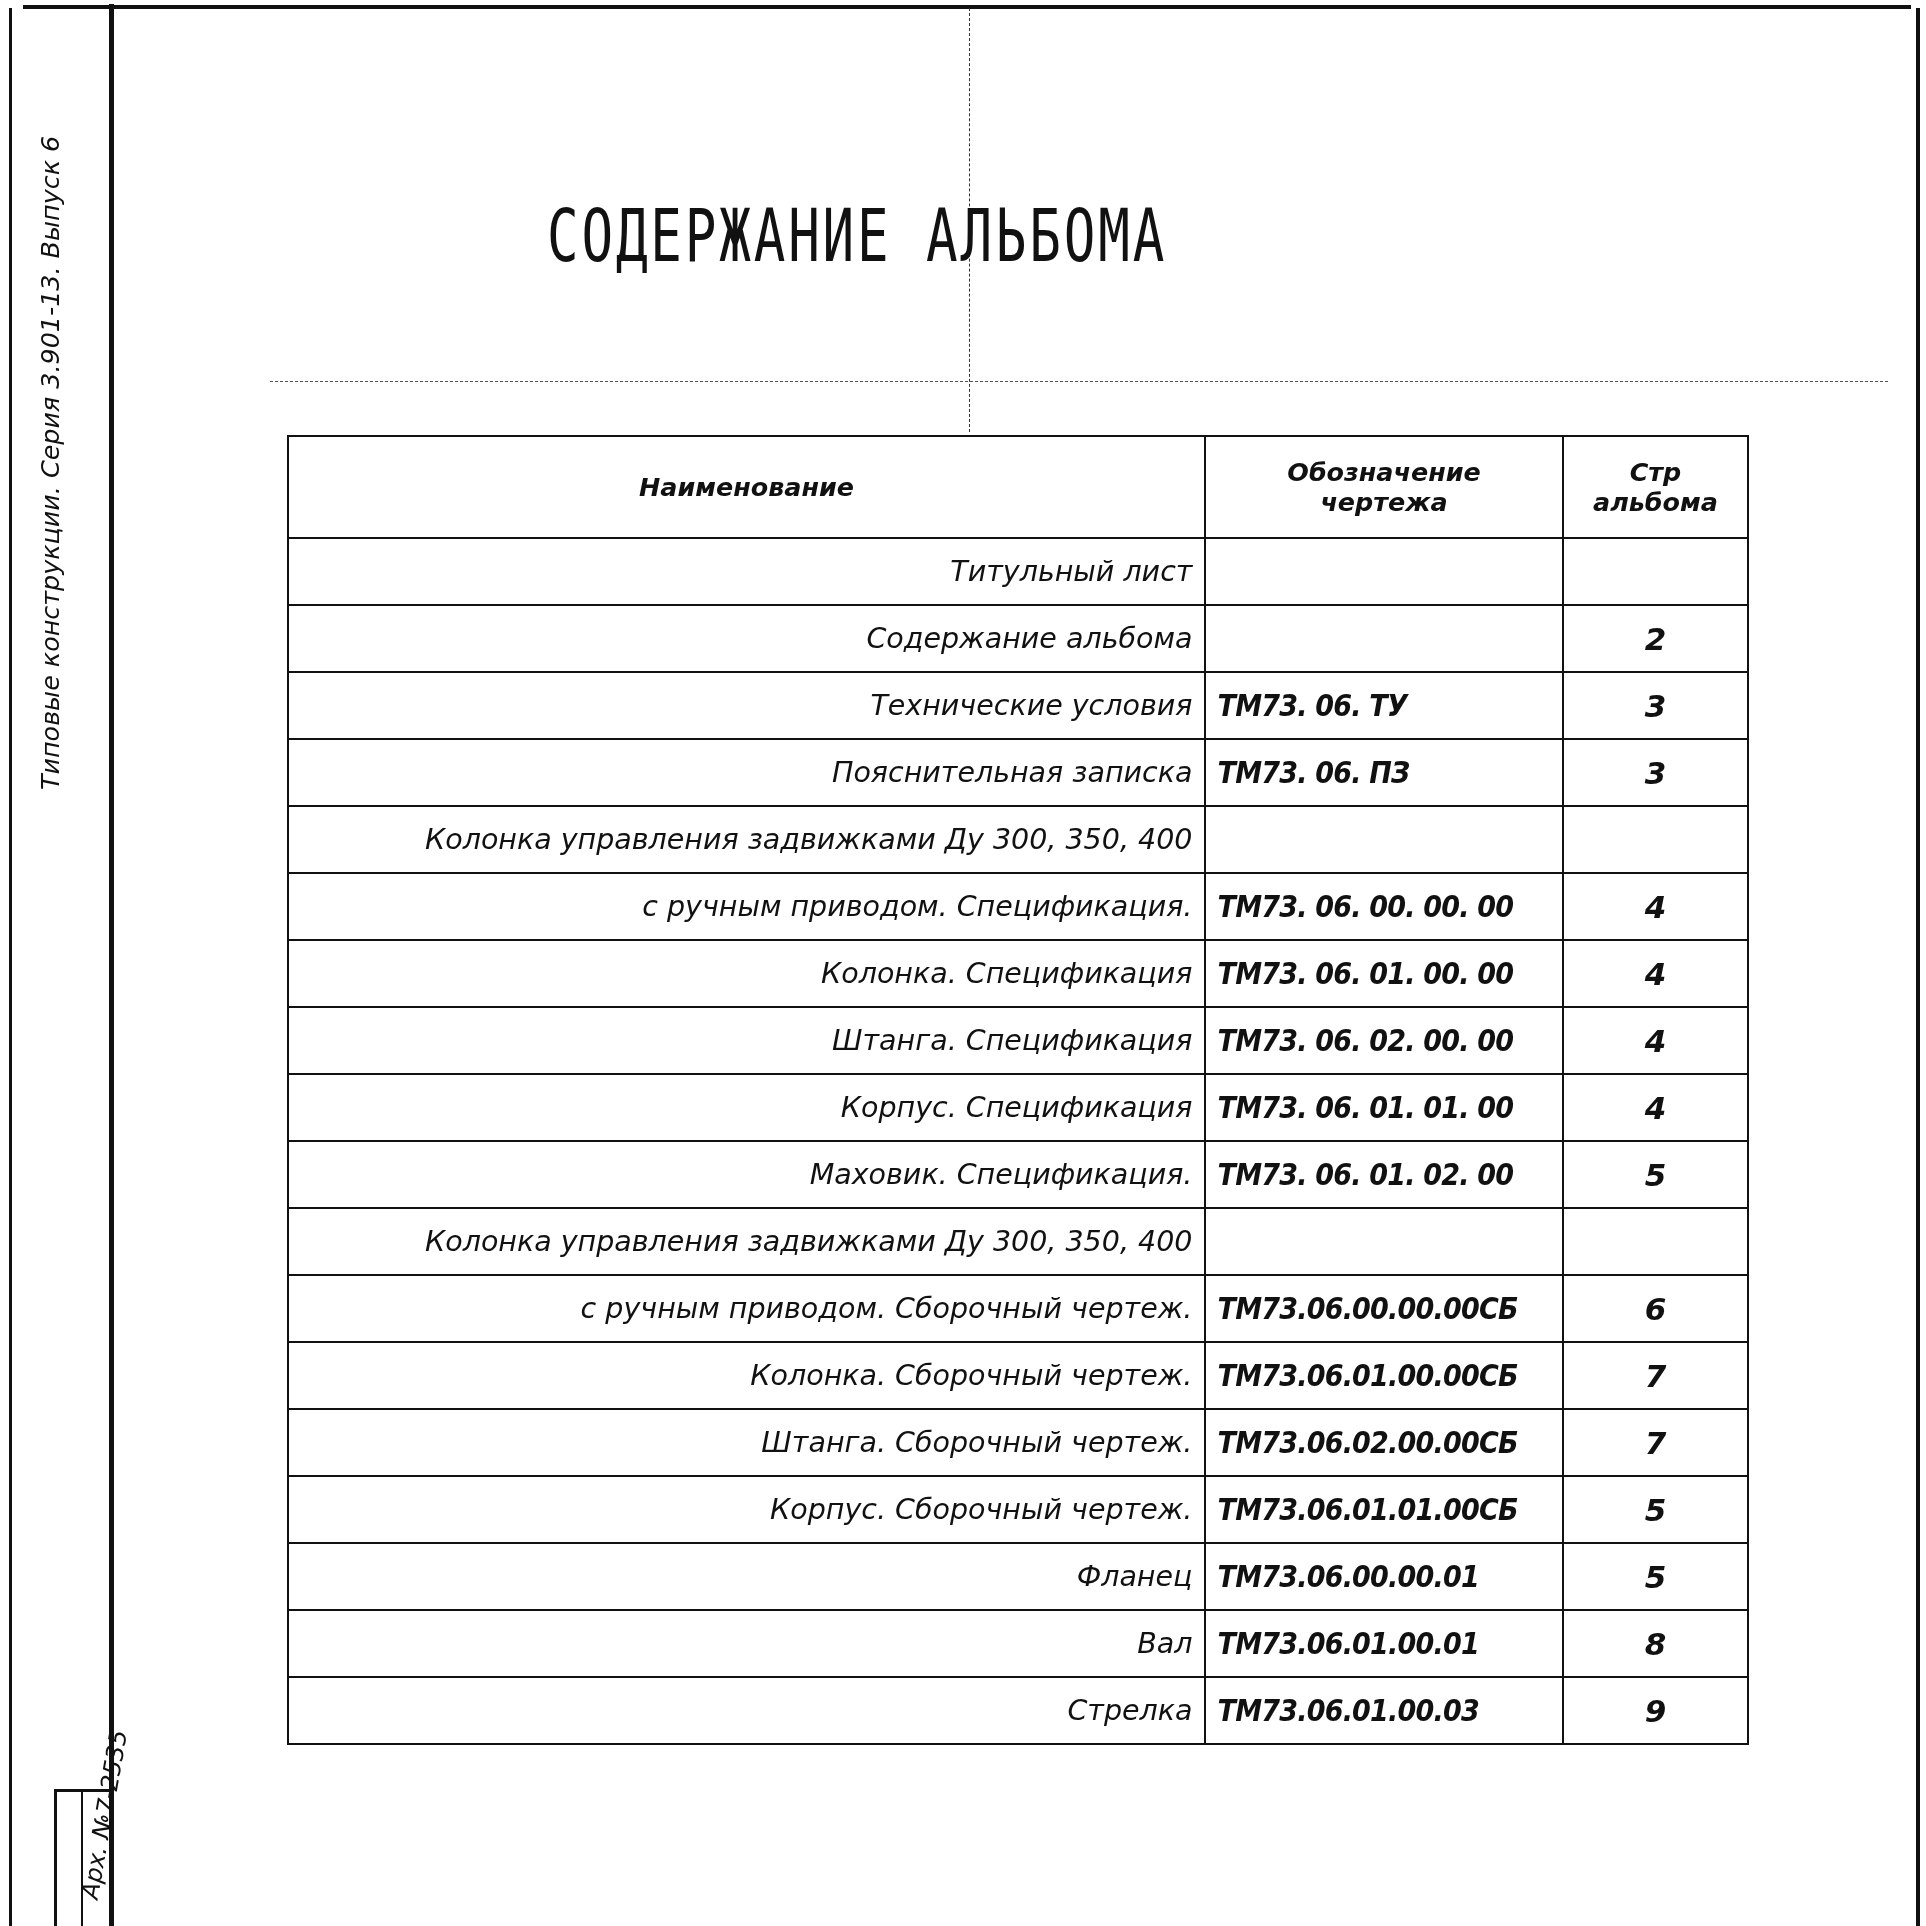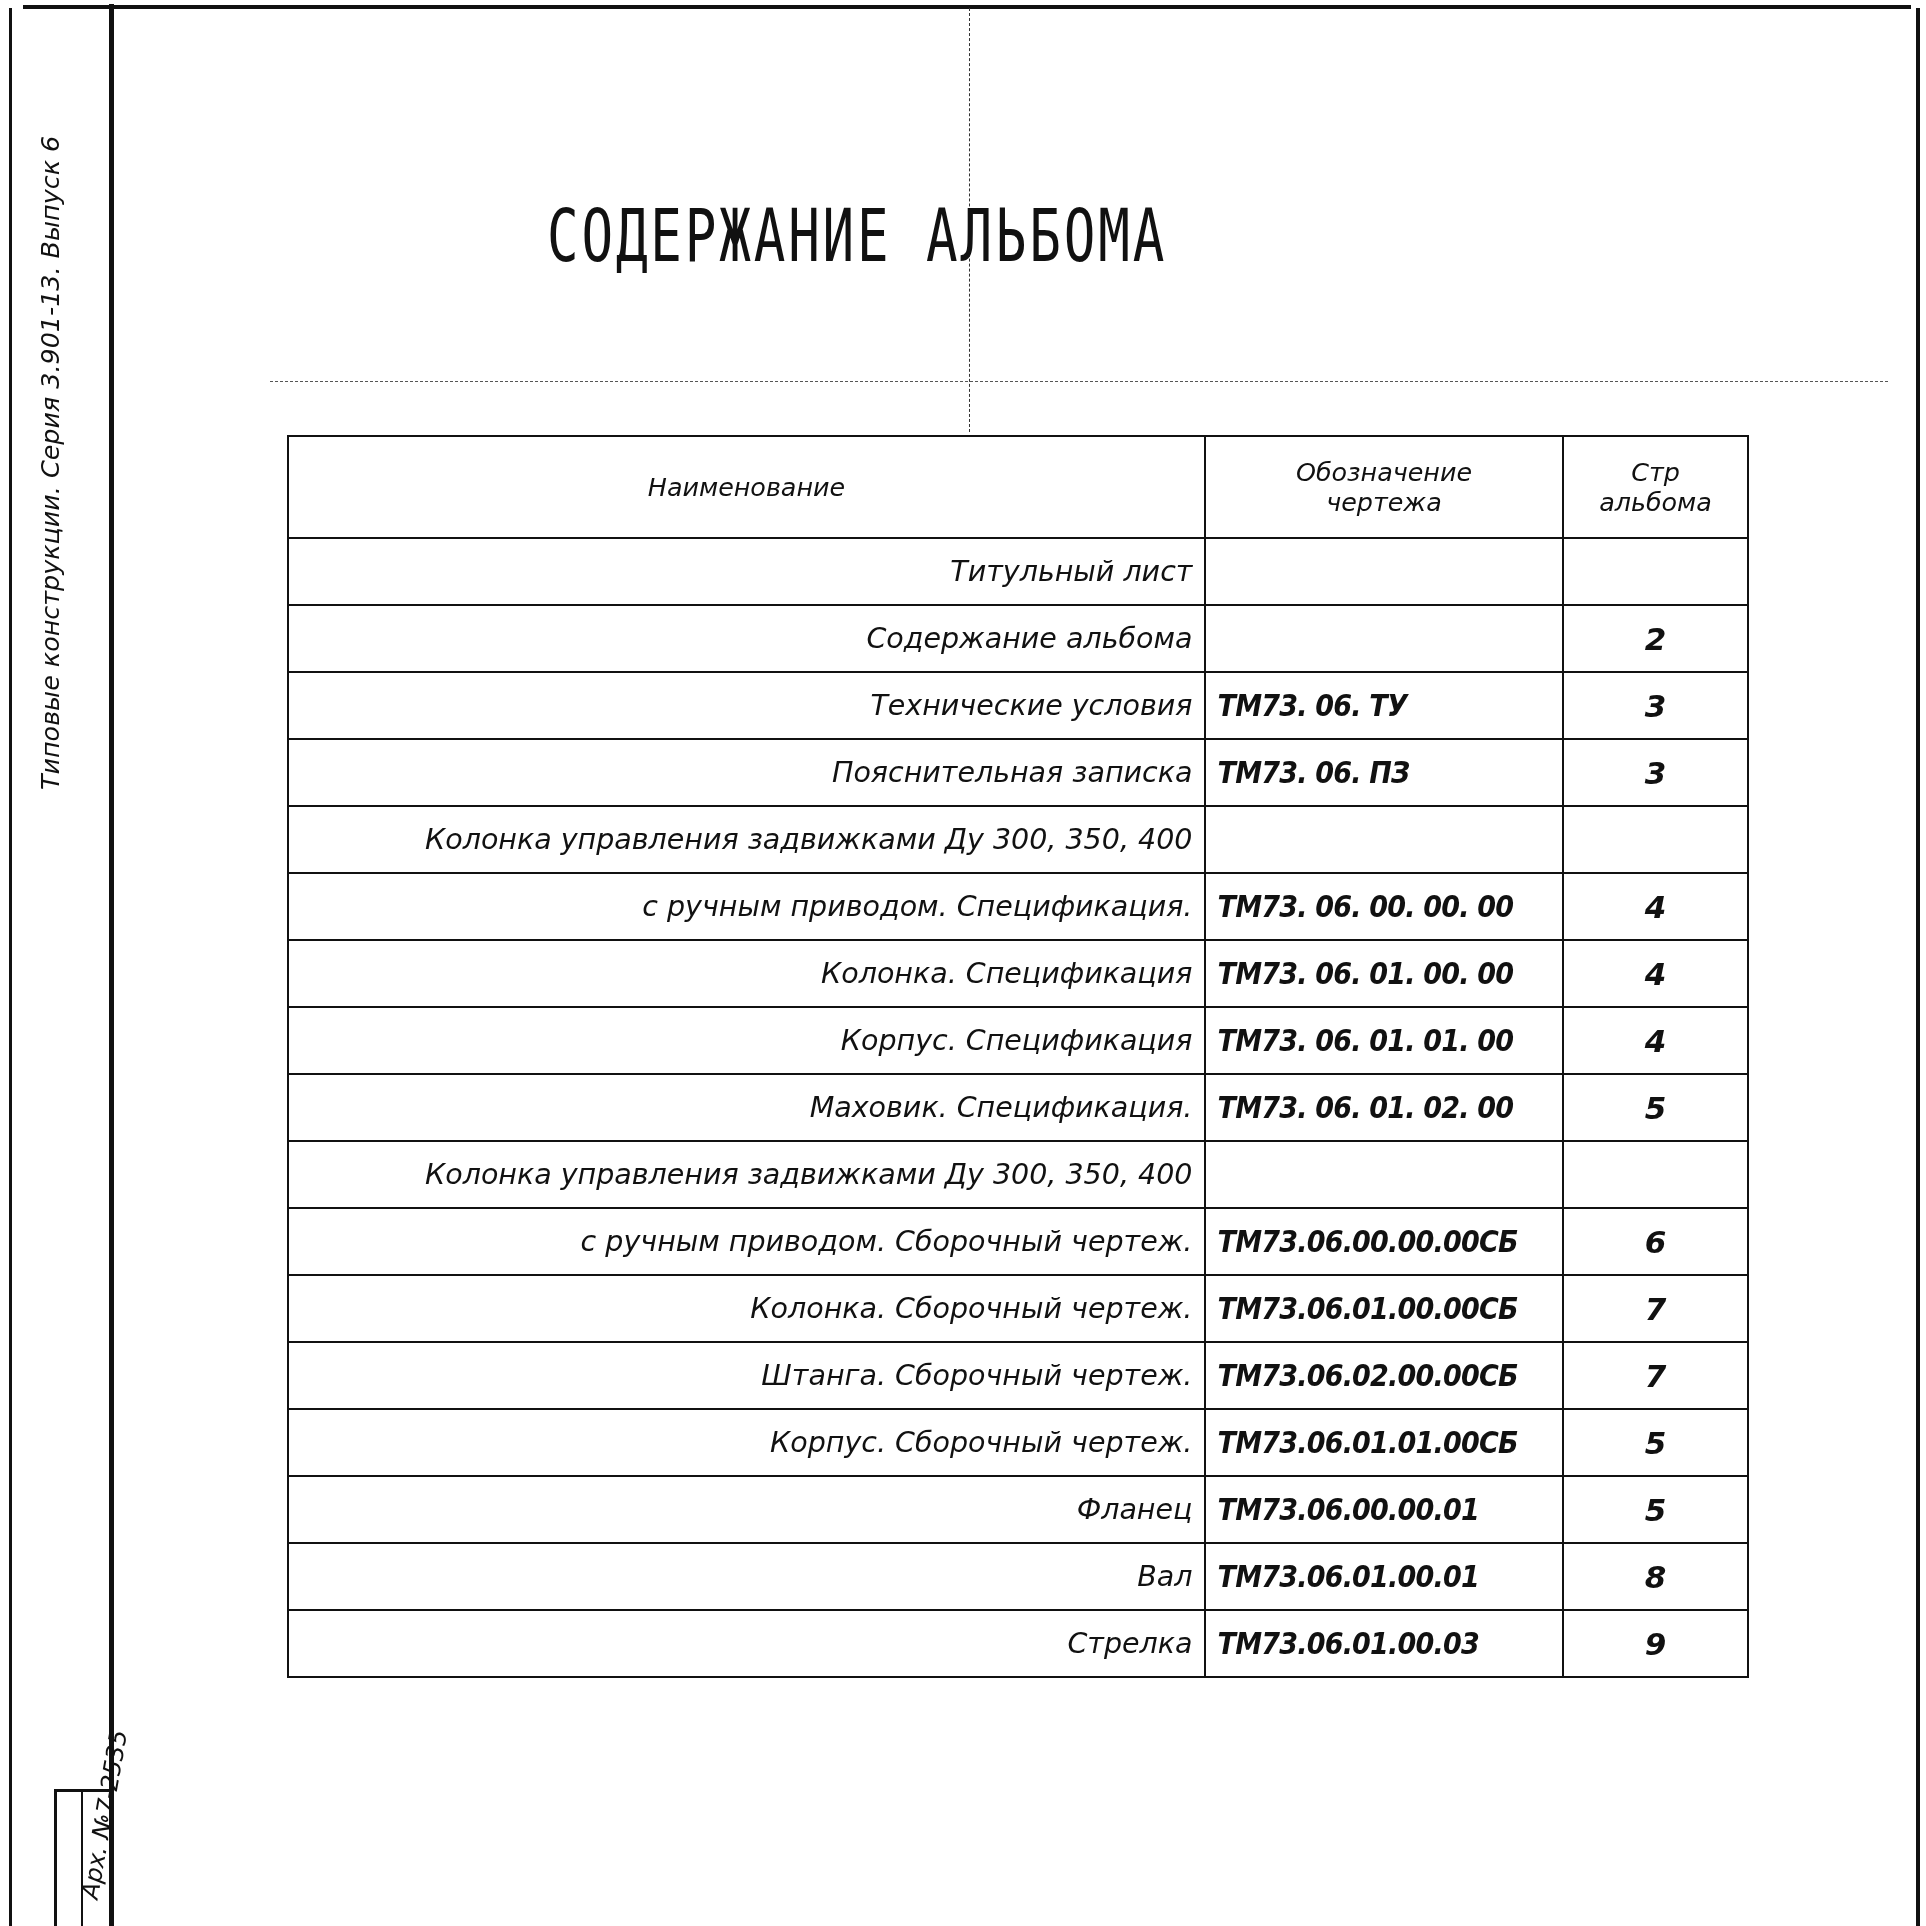--- a/index.html
+++ b/index.html
@@ -41,21 +41,21 @@
 
   .toc-table {
     position: absolute; left: 287px; top: 435px; width: 1460px; border-collapse: collapse;
     table-layout: fixed;
   }
   .toc-table th, .toc-table td {
     border: 2.3px solid #111; padding: 0 11.6px; height: 65px;
     font-family: "DejaVu Sans", sans-serif; font-style: italic; font-size: 28.5px;
     vertical-align: middle; white-space: nowrap; overflow: hidden;
   }
-  .toc-table th { height: 100px; font-weight: normal; font-size: 25.4px; text-align: center; }
+  .toc-table th { height: 100px; font-weight: bold; font-size: 25.4px; text-align: center; }
   .toc-table td.name { text-align: right; }
   .toc-table td.code { font-family: "DejaVu Sans Condensed", "DejaVu Sans", sans-serif; font-weight: bold; font-size: 30px; letter-spacing: -0.8px; text-align: left; }
   .toc-table td.page { text-align: center; font-weight: bold; font-size: 31px; }
   .toc-table col.c1 { width: 917px; }
   .toc-table col.c2 { width: 358px; }
   .toc-table col.c3 { width: 185px; }
   .th-line { display: block; }
 </style>
 </head>
 <body>
@@ -127,20 +127,25 @@
         <td class="name">с ручным приводом. Спецификация.</td>
         <td class="code">ТМ73. 06. 00. 00. 00</td>
         <td class="page">4</td>
       </tr>
       <tr>
         <td class="name">Колонка. Спецификация</td>
         <td class="code">ТМ73. 06. 01. 00. 00</td>
         <td class="page">4</td>
       </tr>
       <tr>
+        <td class="name">Штанга. Спецификация</td>
+        <td class="code">ТМ73. 06. 02. 00. 00</td>
+        <td class="page">4</td>
+      </tr>
+      <tr>
         <td class="name">Корпус. Спецификация</td>
         <td class="code">ТМ73. 06. 01. 01. 00</td>
         <td class="page">4</td>
       </tr>
       <tr>
         <td class="name">Маховик. Спецификация.</td>
         <td class="code">ТМ73. 06. 01. 02. 00</td>
         <td class="page">5</td>
       </tr>
       <tr>

